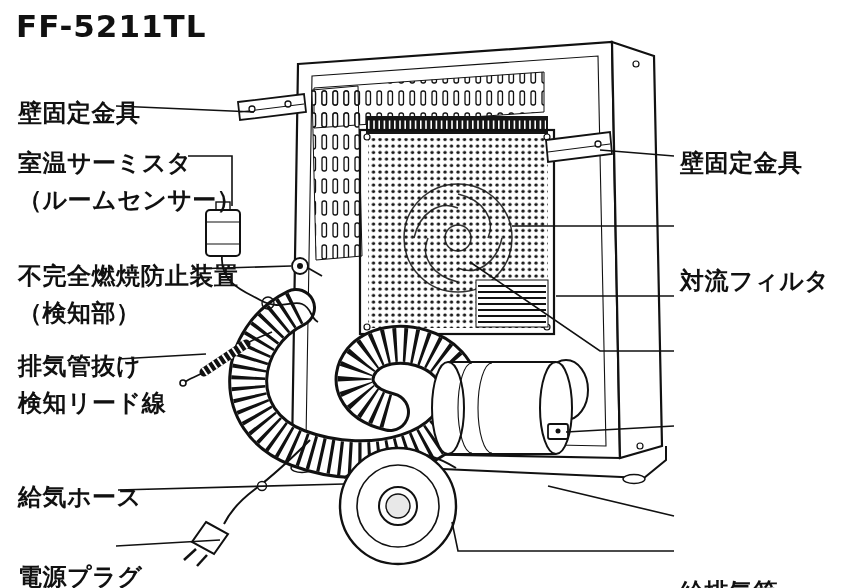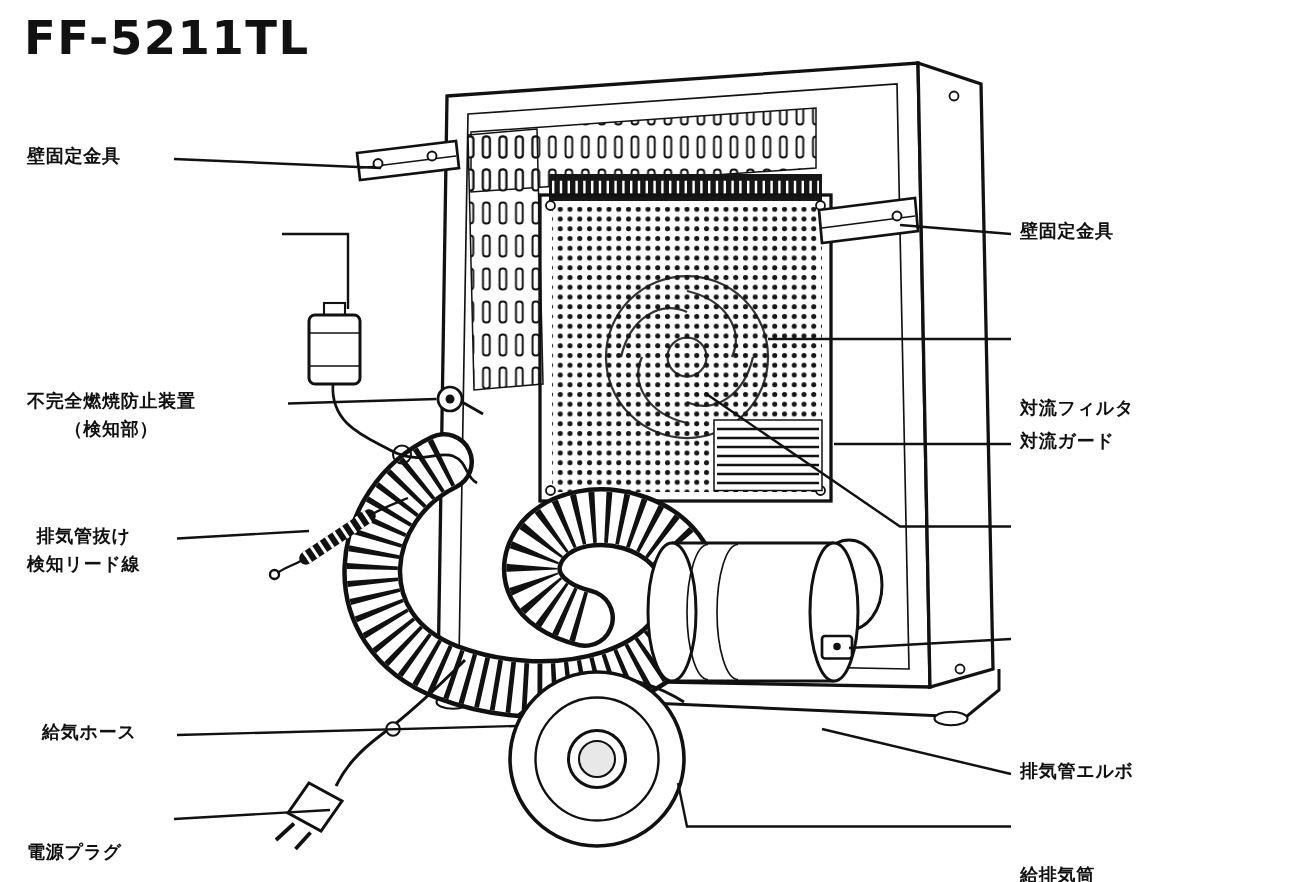--- a/index.html
+++ b/index.html
@@ -8,22 +8,22 @@
     background:#ffffff; overflow:hidden;
     font-family:"DejaVu Sans", sans-serif; color:#111;border-radius:27px;
   }
   .stage svg { position:absolute; left:0; top:0; }
   .title {
     position:absolute; left:16px; top:8px;
     font-size:31px; font-weight:700; letter-spacing:1px;
   }
   .label {
     position:absolute;
-    font-size:12px; font-weight:700; line-height:1.55;
-    letter-spacing:0.5px; white-space:pre-line; color:#111;text-align:center;
+    font-size:24px; font-weight:700; line-height:1.55;
+    letter-spacing:0.5px; white-space:pre-line; color:#111;
   }
 </style>
 </head>
 <body>
 
 <div class="stage">
 
   <svg width="864" height="588" viewBox="0 0 864 588">
     <defs>
       <pattern id="slotPat" width="11" height="22" patternUnits="userSpaceOnUse">
@@ -167,26 +167,26 @@
       <polyline points="674,351 600,351 470,262"></polyline>
       <polyline points="674,426 566,432"></polyline>
       <polyline points="674,516 548,486"></polyline>
       <polyline points="674,551 458,551 452,522"></polyline>
     </g>
   </svg>
 
   <div class="title">FF-5211TL</div>
 
   <div class="label" style="left:18px; top:95px;">壁固定金具</div>
+  <div class="label" style="left:18px; top:145px;">室温サーミスタ
+（ルームセンサー）</div>
   <div class="label" style="left:18px; top:348px;">排気管抜け
 検知リード線</div>
   <div class="label" style="left:18px; top:258px;">不完全燃焼防止装置
 （検知部）</div>
-  <div class="label" style="left:18px; top:479px;margin-left:10px;">給気ホース</div>
+  <div class="label" style="left:18px; top:479px;">給気ホース</div>
   <div class="label" style="left:18px; top:519px;margin-top:40px;">電源プラグ</div>
 
   <div class="label" style="left:680px; top:145px;">壁固定金具</div>
   <div class="label" style="left:680px; top:215px;margin-top:48px;">対流フィルタ</div>
-  <div class="label" style="left:680px; top:285px;">対流ガード</div>
-  <div class="label" style="left:680px; top:505px;">排気管エルボ</div>
   <div class="label" style="left:680px; top:540px;margin-top:34px;">給排気筒</div>
 
 </div>
 
 </body></html>

